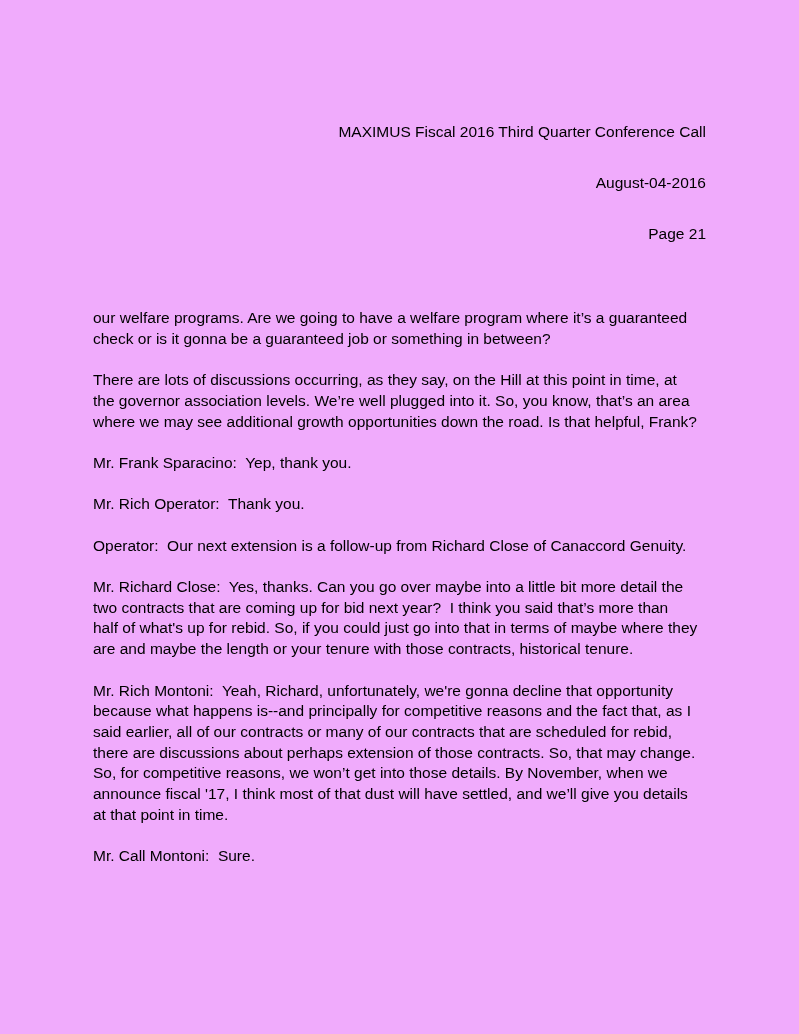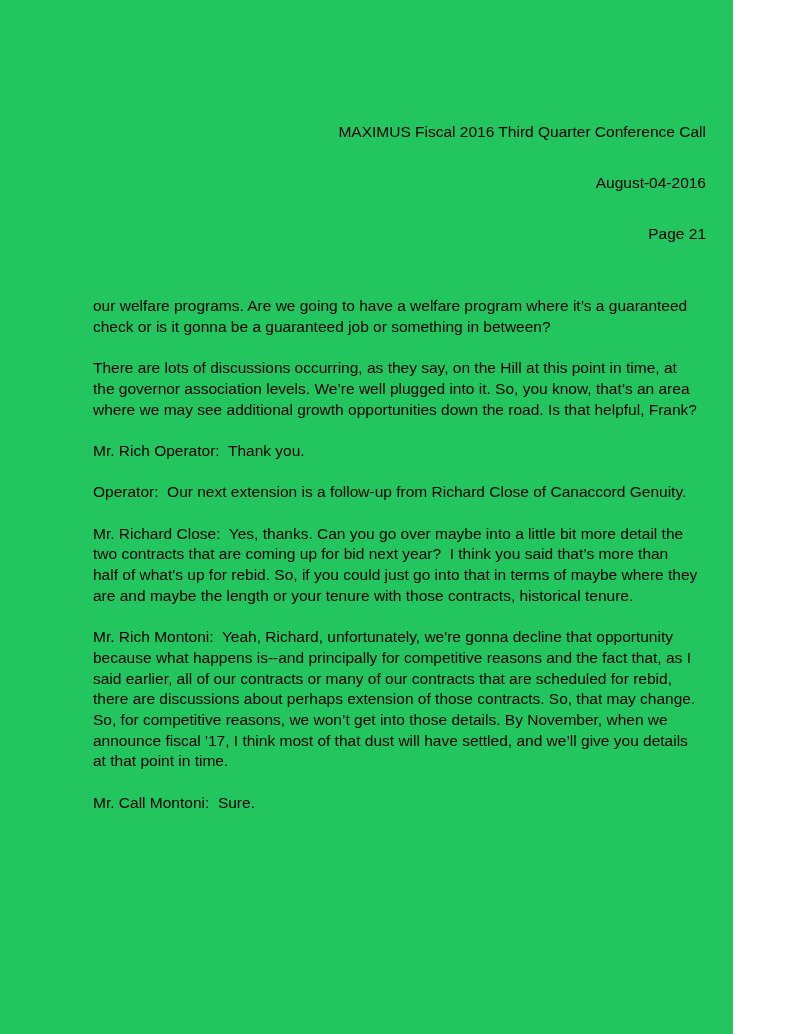--- a/index.html
+++ b/index.html
@@ -2,42 +2,42 @@
 <html><head>
 <meta charset="utf-8">
 <style>
   html, body {
     margin: 0;
     padding: 0;
     background: #ffffff;
   }
   .page {
     position: relative;
-    width: 733px;
+    width: 799px;
     height: 1034px;
-    background: #22c55e;
+    background: #f0abfc;
     color: #000000;
     font-family: "Liberation Sans", sans-serif;
     overflow: hidden;
     box-sizing: border-box;
   }
   .inner {
     box-sizing: border-box;
     padding: 89px 0 0 93px;
     width: 719px;
   }
   .doc-header {
     text-align: right;
     font-size: 15.5px;
     line-height: 17px;
     padding-right: 13px;
     white-space: pre-wrap;
   }
   .transcript {
-    margin-top: 20px;
+    margin-top: 32px;
   }
   .transcript p {
     margin: 0 0 20.7px 0;
     font-size: 15.5px;
     line-height: 20.7px;
     white-space: pre-wrap;
     letter-spacing: 0;
   }
 </style>
 </head>
@@ -49,20 +49,21 @@
       <div>MAXIMUS Fiscal 2016 Third Quarter Conference Call</div>
       <div>August-04-2016</div>
       <div>Page 21</div>
     </header>
     <main class="transcript">
       <p>our welfare programs. Are we going to have a welfare program where it’s a guaranteed
 check or is it gonna be a guaranteed job or something in between?</p>
       <p>There are lots of discussions occurring, as they say, on the Hill at this point in time, at
 the governor association levels. We’re well plugged into it. So, you know, that’s an area
 where we may see additional growth opportunities down the road. Is that helpful, Frank?</p>
+      <p>Mr. Frank Sparacino:  Yep, thank you.</p>
       <p>Mr. Rich Operator:  Thank you.</p>
       <p>Operator:  Our next extension is a follow-up from Richard Close of Canaccord Genuity.</p>
       <p>Mr. Richard Close:  Yes, thanks. Can you go over maybe into a little bit more detail the
 two contracts that are coming up for bid next year?  I think you said that’s more than
 half of what's up for rebid. So, if you could just go into that in terms of maybe where they
 are and maybe the length or your tenure with those contracts, historical tenure.</p>
       <p>Mr. Rich Montoni:  Yeah, Richard, unfortunately, we're gonna decline that opportunity
 because what happens is--and principally for competitive reasons and the fact that, as I
 said earlier, all of our contracts or many of our contracts that are scheduled for rebid,
 there are discussions about perhaps extension of those contracts. So, that may change.

